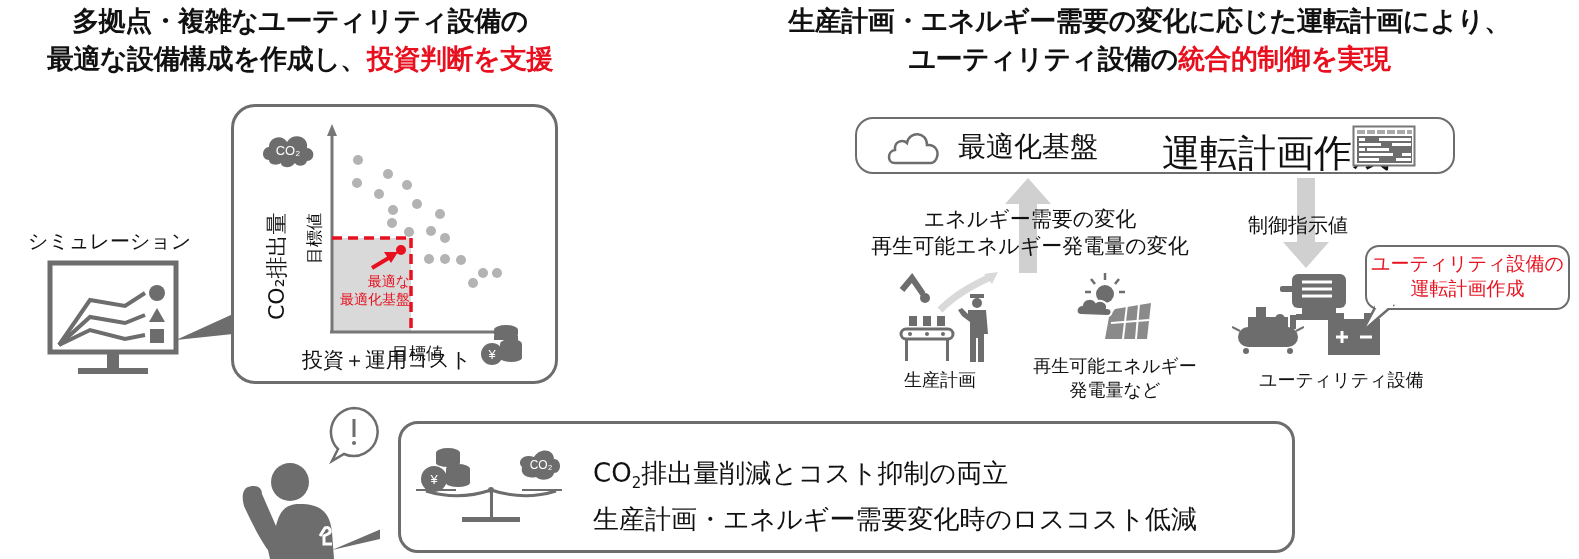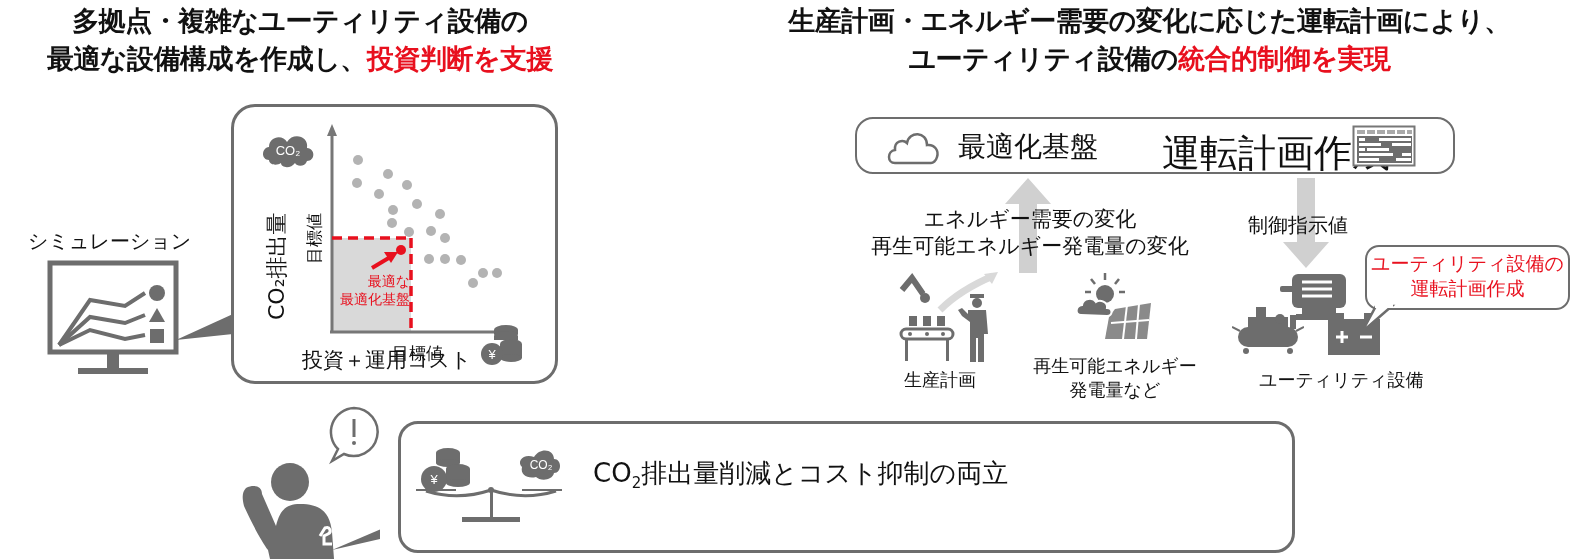--- a/index.html
+++ b/index.html
@@ -312,13 +312,14 @@
       <circle cx="79" cy="43" r="3"></circle>
     </g>
     <path d="M14,44 Q46,54 79,43 Q112,54 144,44" fill="none" stroke="#6d6d6d" stroke-width="3"></path>
     <text x="22" y="37" text-anchor="middle" font-size="13" fill="#fff" font-family="Liberation Sans, sans-serif">¥</text>
     <text x="129" y="22" text-anchor="middle" font-size="12" fill="#fff" font-family="Liberation Sans, sans-serif">CO₂</text>
   </svg>
 </div>
 
 <div class="abs" style="left:593px; top:455px; font-size:26px; line-height:36px; white-space:nowrap;">
   <div><span>CO</span><sub style="font-size:15px;">2</sub><span>排出量削減とコスト抑制の両立</span></div>
+  <div>生産計画・エネルギー需要変化時のロスコスト低減</div>
 </div>
 
 </body></html>

